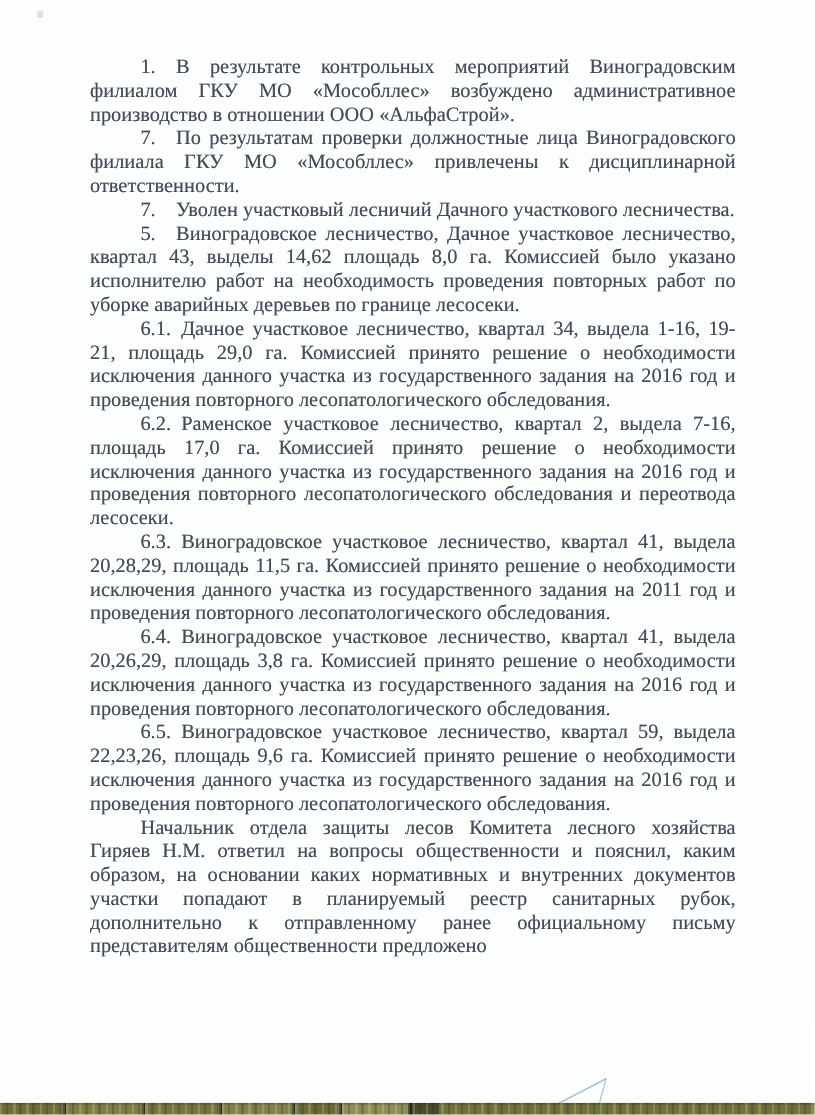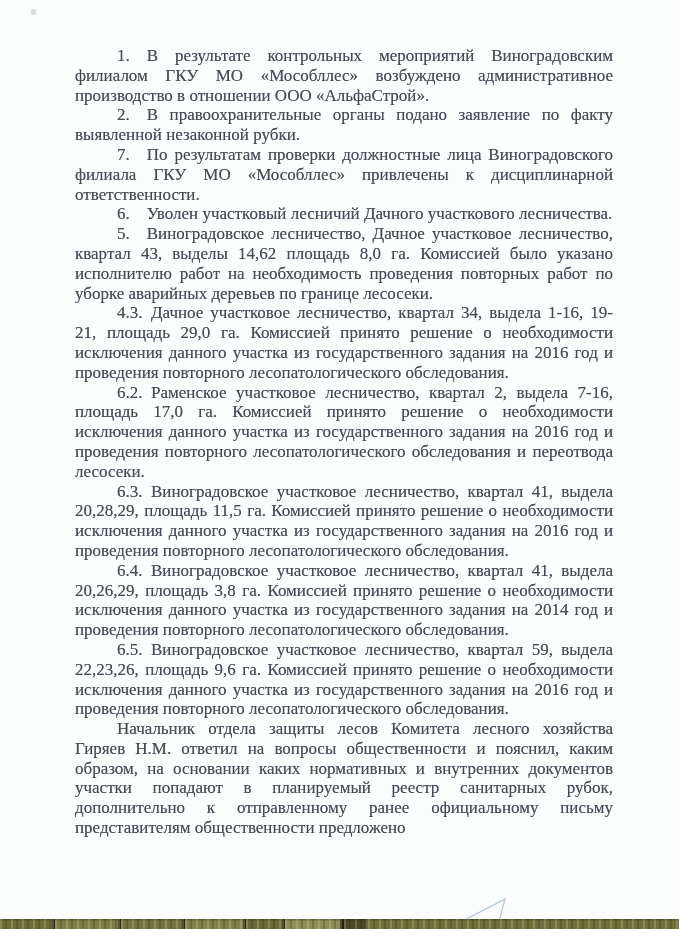--- a/index.html
+++ b/index.html
@@ -68,28 +68,27 @@
 </style>
 </head>
 <body>
 
 <div class="page">
 
   <div class="speck"></div>
 
   <div class="content">
       <p>1.  В результате контрольных мероприятий Виноградовским филиалом ГКУ МО «Мособллес» возбуждено административное производство в отношении ООО «АльфаСтрой».</p>
-      <p>2.  В правоохранительные органы подано заявление по факту выявленной незаконной рубки.</p>
       <p>7.  По результатам проверки должностные лица Виноградовского филиала ГКУ МО «Мособллес» привлечены к дисциплинарной ответственности.</p>
-      <p>6.  Уволен участковый лесничий Дачного участкового лесничества.</p>
+      <p>7.  Уволен участковый лесничий Дачного участкового лесничества.</p>
       <p>5.  Виноградовское лесничество, Дачное участковое лесничество, квартал 43, выделы 14,62 площадь 8,0 га. Комиссией было указано исполнителю работ на необходимость проведения повторных работ по уборке аварийных деревьев по границе лесосеки.</p>
-      <p>4.3. Дачное участковое лесничество, квартал 34, выдела 1-16, 19-21, площадь 29,0 га. Комиссией принято решение о необходимости исключения данного участка из государственного задания на 2016 год и проведения повторного лесопатологического обследования.</p>
+      <p>6.1. Дачное участковое лесничество, квартал 34, выдела 1-16, 19-21, площадь 29,0 га. Комиссией принято решение о необходимости исключения данного участка из государственного задания на 2016 год и проведения повторного лесопатологического обследования.</p>
       <p>6.2. Раменское участковое лесничество, квартал 2, выдела 7-16, площадь 17,0 га. Комиссией принято решение о необходимости исключения данного участка из государственного задания на 2016 год и проведения повторного лесопатологического обследования и переотвода лесосеки.</p>
-      <p>6.3. Виноградовское участковое лесничество, квартал 41, выдела 20,28,29, площадь 11,5 га. Комиссией принято решение о необходимости исключения данного участка из государственного задания на 2016 год и проведения повторного лесопатологического обследования.</p>
-      <p>6.4. Виноградовское участковое лесничество, квартал 41, выдела 20,26,29, площадь 3,8 га. Комиссией принято решение о необходимости исключения данного участка из государственного задания на 2014 год и проведения повторного лесопатологического обследования.</p>
+      <p>6.3. Виноградовское участковое лесничество, квартал 41, выдела 20,28,29, площадь 11,5 га. Комиссией принято решение о необходимости исключения данного участка из государственного задания на 2011 год и проведения повторного лесопатологического обследования.</p>
+      <p>6.4. Виноградовское участковое лесничество, квартал 41, выдела 20,26,29, площадь 3,8 га. Комиссией принято решение о необходимости исключения данного участка из государственного задания на 2016 год и проведения повторного лесопатологического обследования.</p>
       <p>6.5. Виноградовское участковое лесничество, квартал 59, выдела 22,23,26, площадь 9,6 га. Комиссией принято решение о необходимости исключения данного участка из государственного задания на 2016 год и проведения повторного лесопатологического обследования.</p>
       <p>Начальник отдела защиты лесов Комитета лесного хозяйства Гиряев Н.М. ответил на вопросы общественности и пояснил, каким образом, на основании каких нормативных и внутренних документов участки попадают в планируемый реестр санитарных рубок, дополнительно к отправленному ранее официальному письму представителям общественности предложено</p>
     </div>
 
   <svg class="pen-mark-svg" viewBox="0 0 120 39" xmlns="http://www.w3.org/2000/svg">
     <line class="pen-line" x1="35" y1="35" x2="85" y2="9" stroke-width="1.3" stroke-linecap="round" opacity="0.85" stroke="#9db6d8"></line>
     <line class="pen-line" x1="77" y1="39" x2="85" y2="9" stroke-width="1.2" stroke-linecap="round" opacity="0.75" stroke="#9db6d8"></line>
   </svg>
 
   <div class="photo-strip">

